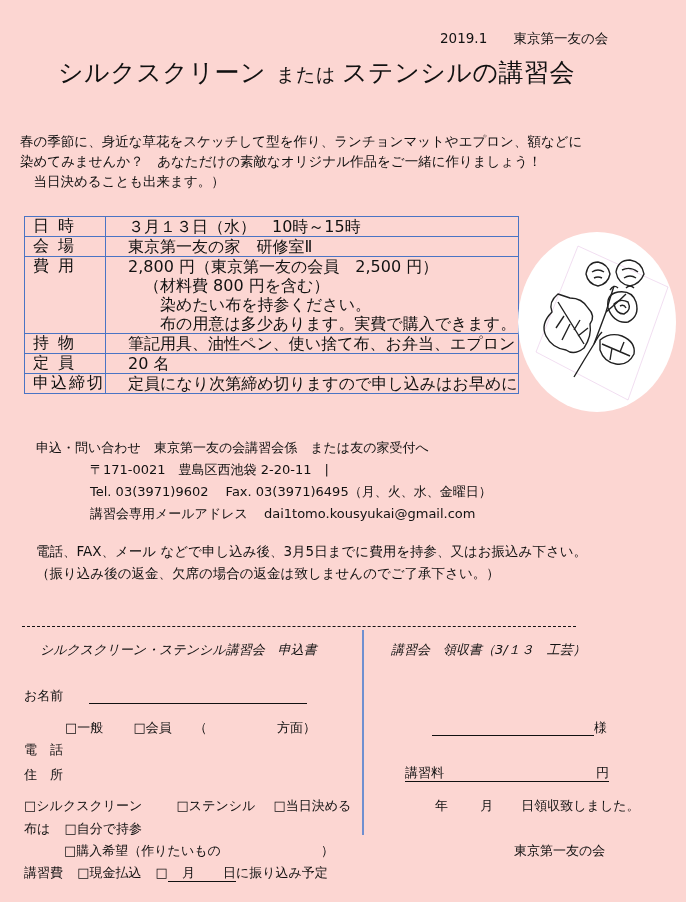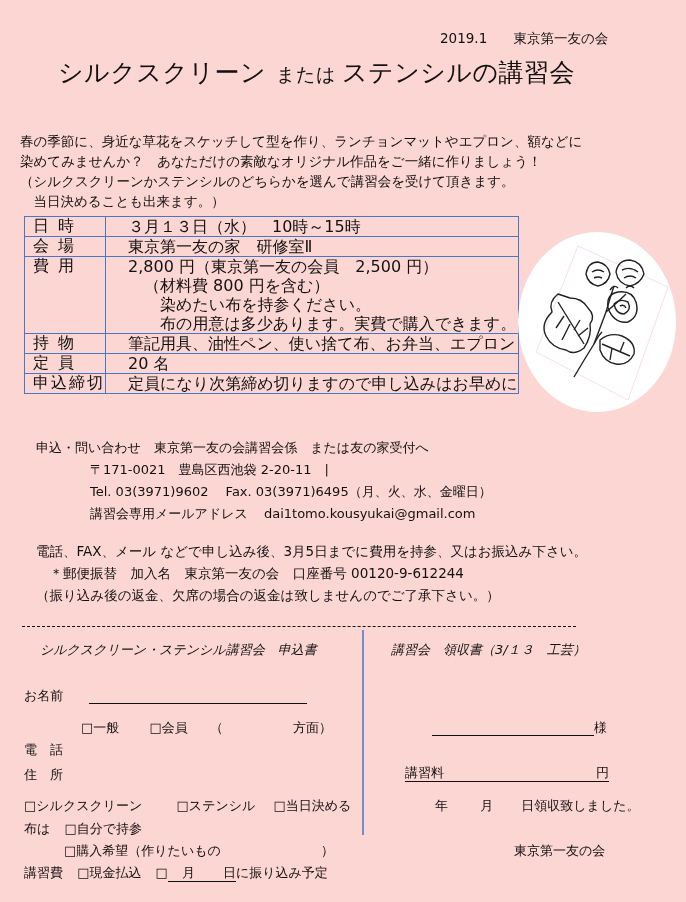--- a/index.html
+++ b/index.html
@@ -58,21 +58,20 @@
   <span>2019.1</span>
   <span style="margin-left:22px">東京第一友の会</span>
 </div>
 <div class="abs title">
   <span>シルクスクリーン</span><span class="small">または</span><span>ステンシルの講習会</span>
 </div>
 
 <div class="abs intro">
   <div>春の季節に、身近な草花をスケッチして型を作り、ランチョンマットやエプロン、額などに</div>
   <div>染めてみませんか？　あなただけの素敵なオリジナル作品をご一緒に作りましょう！</div>
-  <div>（シルクスクリーンかステンシルのどちらかを選んで講習会を受けて頂きます。</div>
   <div>　当日決めることも出来ます。）</div>
 </div>
 
 <table class="info">
   <tbody>
       <tr>
     <td class="lbl">日 時</td>
     <td class="val">
           <div>３月１３日（水）　10時～15時</div>
         </td>
@@ -145,35 +144,34 @@
   <div class="ind">〒171-0021　豊島区西池袋 2-20-11　|</div>
   <div class="ind">Tel. 03(3971)9602　 Fax. 03(3971)6495（月、火、水、金曜日）</div>
   <div class="ind">
     <span>講習会専用メールアドレス</span>
     <span style="margin-left:12px">dai1tomo.kousyukai@gmail.com</span>
   </div>
 </div>
 
 <div class="abs notes">
   <div>電話、FAX、メール などで申し込み後、3月5日までに費用を持参、又はお振込み下さい。</div>
-  <div>　＊郵便振替　加入名　東京第一友の会　口座番号 00120-9-612244</div>
   <div>（振り込み後の返金、欠席の場合の返金は致しませんのでご了承下さい。）</div>
 </div>
 
 <div class="dash"></div>
 <div class="vline"></div>
 
 <div class="abs t13" style="left:40px; top:642px;font-style:italic;">シルクスクリーン・ステンシル講習会　申込書</div>
 
 <div class="abs t13" style="left:24px; top:688px;">
   <span>お名前</span>
   <span class="uline" style="width:218px; margin-left:22px; height:14px; vertical-align:bottom;"></span>
 </div>
 
-<div class="abs t13" style="left:81px; top:720px;text-align:right;">
+<div class="abs t13" style="left:65px; top:720px;text-align:right;">
   <span>□一般</span>
   <span style="margin-left:26px">□会員</span>
   <span style="margin-left:18px">（</span>
   <span style="margin-left:66px">方面）</span>
 </div>
 
 <div class="abs t13" style="left:24px; top:742px;">電　話</div>
 <div class="abs t13" style="left:24px; top:767px;">住　所</div>
 
 <div class="abs t13" style="left:24px; top:798px;">

